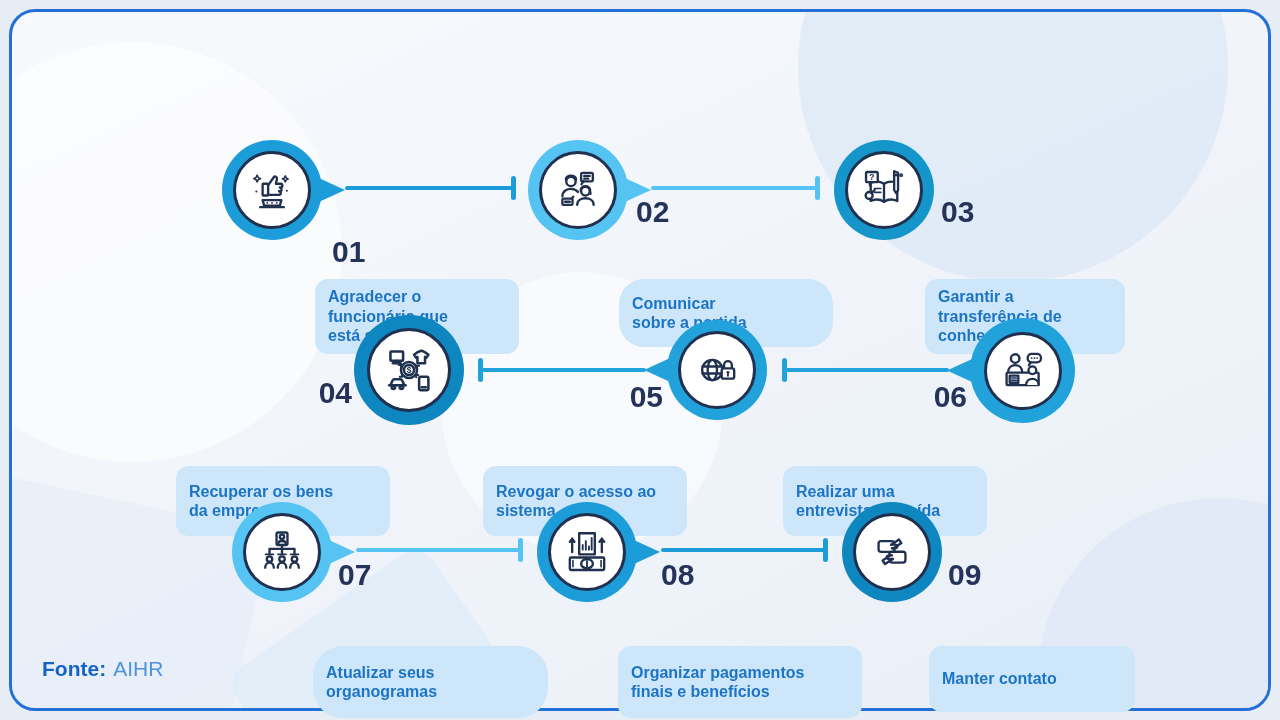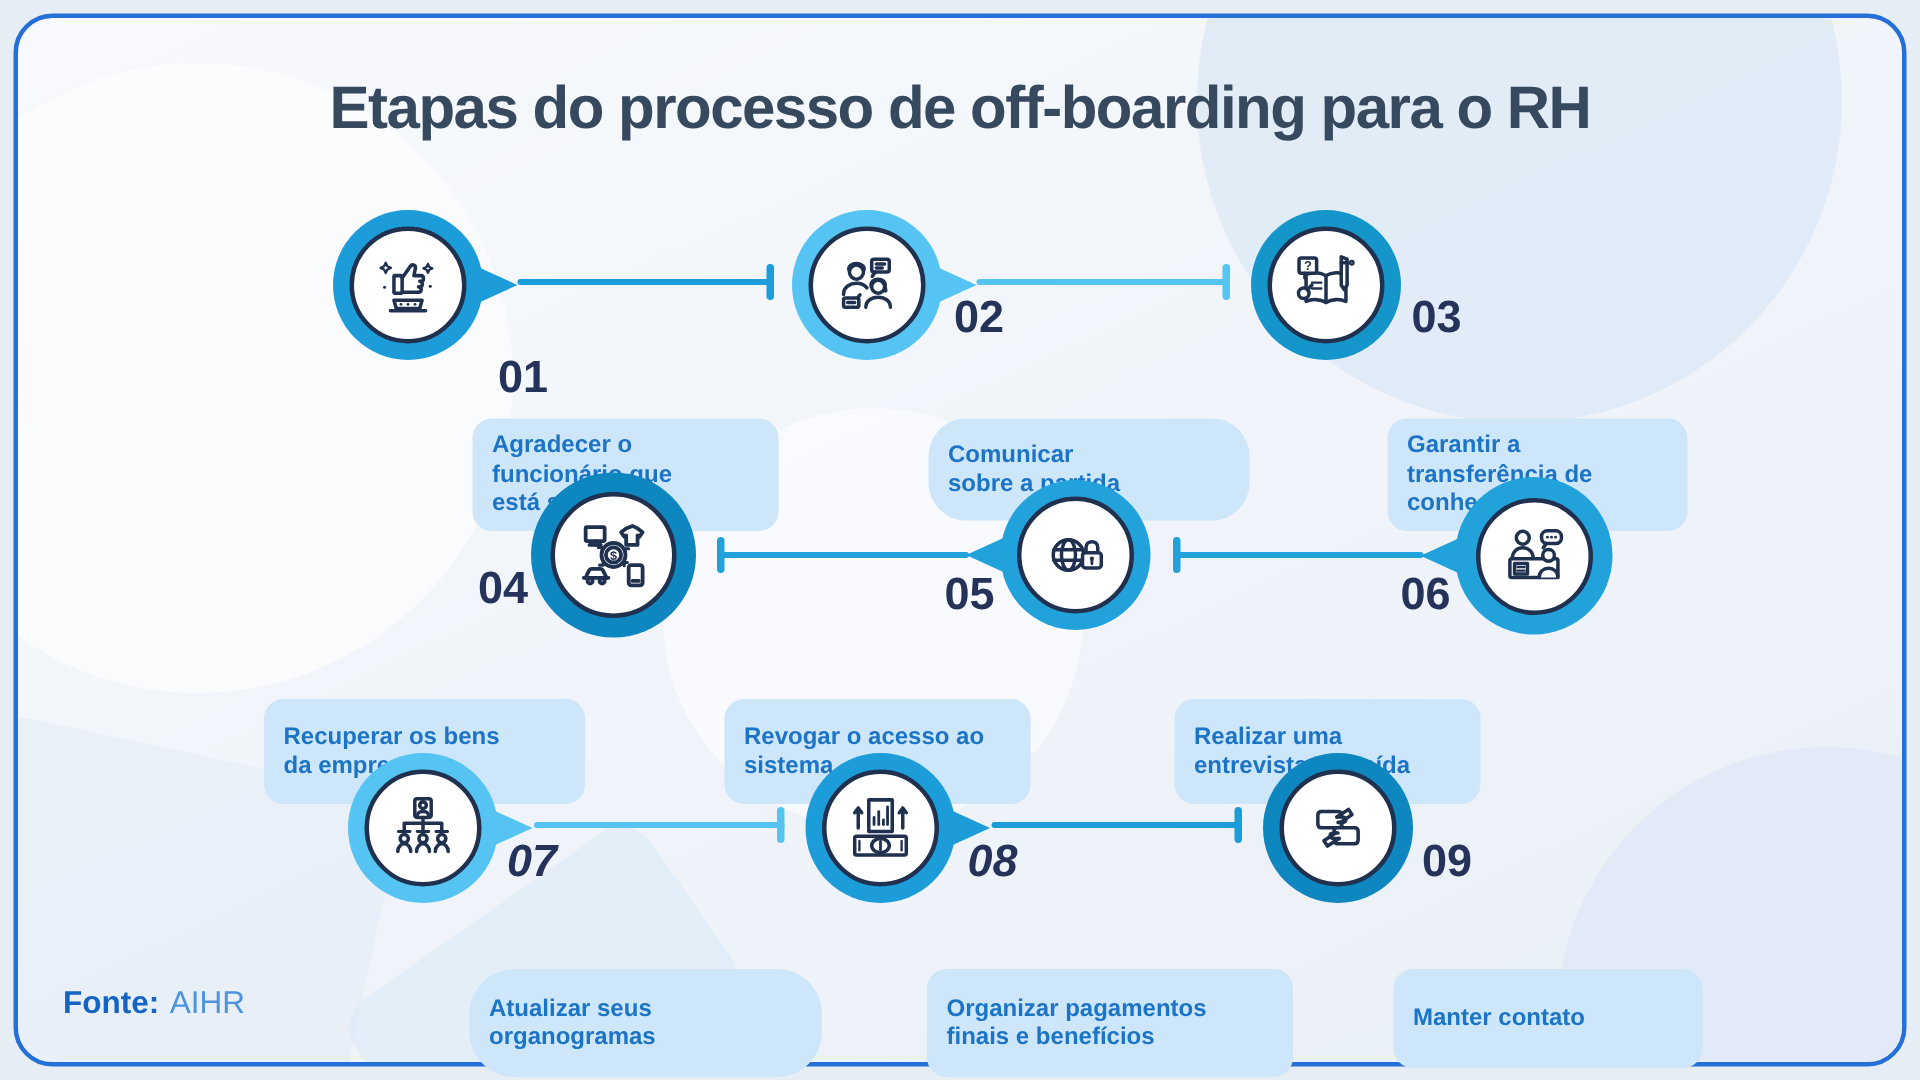--- a/index.html
+++ b/index.html
@@ -56,22 +56,22 @@
     font-size:16px;font-weight:700;color:#1B74C5;line-height:19.5px;white-space:pre-line;
   }
 
   
   .s1{left:222px;top:140px;} .s1 .num{left:110px;top:57px;margin-top:40px;} .s1 .box{left:93px;top:91px;width:204px;min-height:68px;}
   .s2{left:528px;top:140px;} .s2 .num{left:108px;top:57px;} .s2 .box{left:91px;top:91px;width:214px;min-height:68px;border-radius:25px;}
   .s3{left:834px;top:140px;} .s3 .num{left:107px;top:57px;} .s3 .box{left:91px;top:91px;width:200px;min-height:68px;}
   .s4{left:354px;top:315px;} .s4 .num{left:-48px;top:63px;width:46px;text-align:right;} .s4 .box{left:-178px;top:103px;width:214px;min-height:70px;}
   .s5{left:667px;top:320px;} .s5 .num{left:-40px;top:62px;width:36px;text-align:right;} .s5 .box{left:-184px;top:98px;width:204px;min-height:70px;}
   .s6{left:970px;top:318px;} .s6 .circle{width:105px;height:105px;} .s6 .num{left:-39px;top:64px;width:36px;text-align:right;} .s6 .box{left:-187px;top:100px;width:204px;min-height:70px;}
-  .s7{left:232px;top:502px;} .s7 .num{left:106px;top:58px;font-style:italic;} .s7 .box{left:81px;top:96px;width:235px;min-height:72px;border-radius:30px;}
-  .s8{left:537px;top:502px;} .s8 .num{left:108px;top:58px;font-style:italic;} .s8 .box{left:81px;top:96px;width:244px;min-height:72px;}
+  .s7{left:232px;top:502px;} .s7 .num{left:106px;top:58px;} .s7 .box{left:81px;top:96px;width:235px;min-height:72px;border-radius:30px;}
+  .s8{left:537px;top:502px;} .s8 .num{left:124px;top:58px;} .s8 .box{left:81px;top:96px;width:244px;min-height:72px;}
   .s9{left:842px;top:502px;} .s9 .num{left:106px;top:58px;} .s9 .box{left:87px;top:96px;width:206px;min-height:66px;}
 
   .conn{position:absolute;height:4px;border-radius:2px;background:#1C9CD9;}
   .conn::after{content:"";position:absolute;width:5px;height:24px;border-radius:3px;background:inherit;top:-10px;}
   .cap-right::after{right:0;}
   .cap-left::after{left:0;}
   .conn1{left:345px;top:186px;width:171px;}
   .conn2{left:651px;top:186px;width:169px;}
   .conn3{left:478px;top:368px;width:168px;}
   .conn4{left:782px;top:368px;width:167px;}
@@ -93,21 +93,20 @@
 <div class="canvas">
   <div class="frame">
     <div class="shape sh1"></div>
     <div class="shape sh2"></div>
     <div class="shape sh3"></div>
     <div class="shape sh4"></div>
     <div class="shape sh5"></div>
     <div class="shape sh6"></div>
   </div>
 
-  <div class="title">Etapas do processo de off-boarding para o RH</div>
 
   <div class="conn conn1 cap-right" style="background: rgb(28, 156, 217);"></div>
   <div class="conn conn2 cap-right" style="background: rgb(85, 196, 242);"></div>
   <div class="conn conn3 cap-left" style="background: rgb(34, 162, 219);"></div>
   <div class="conn conn4 cap-left" style="background: rgb(34, 162, 219);"></div>
   <div class="conn conn5 cap-right" style="background: rgb(85, 196, 242);"></div>
   <div class="conn conn6 cap-right" style="background: rgb(28, 156, 217);"></div>
 
   <div class="step s1" style="--ring: #1C9CD9;">
     <div class="circle">

